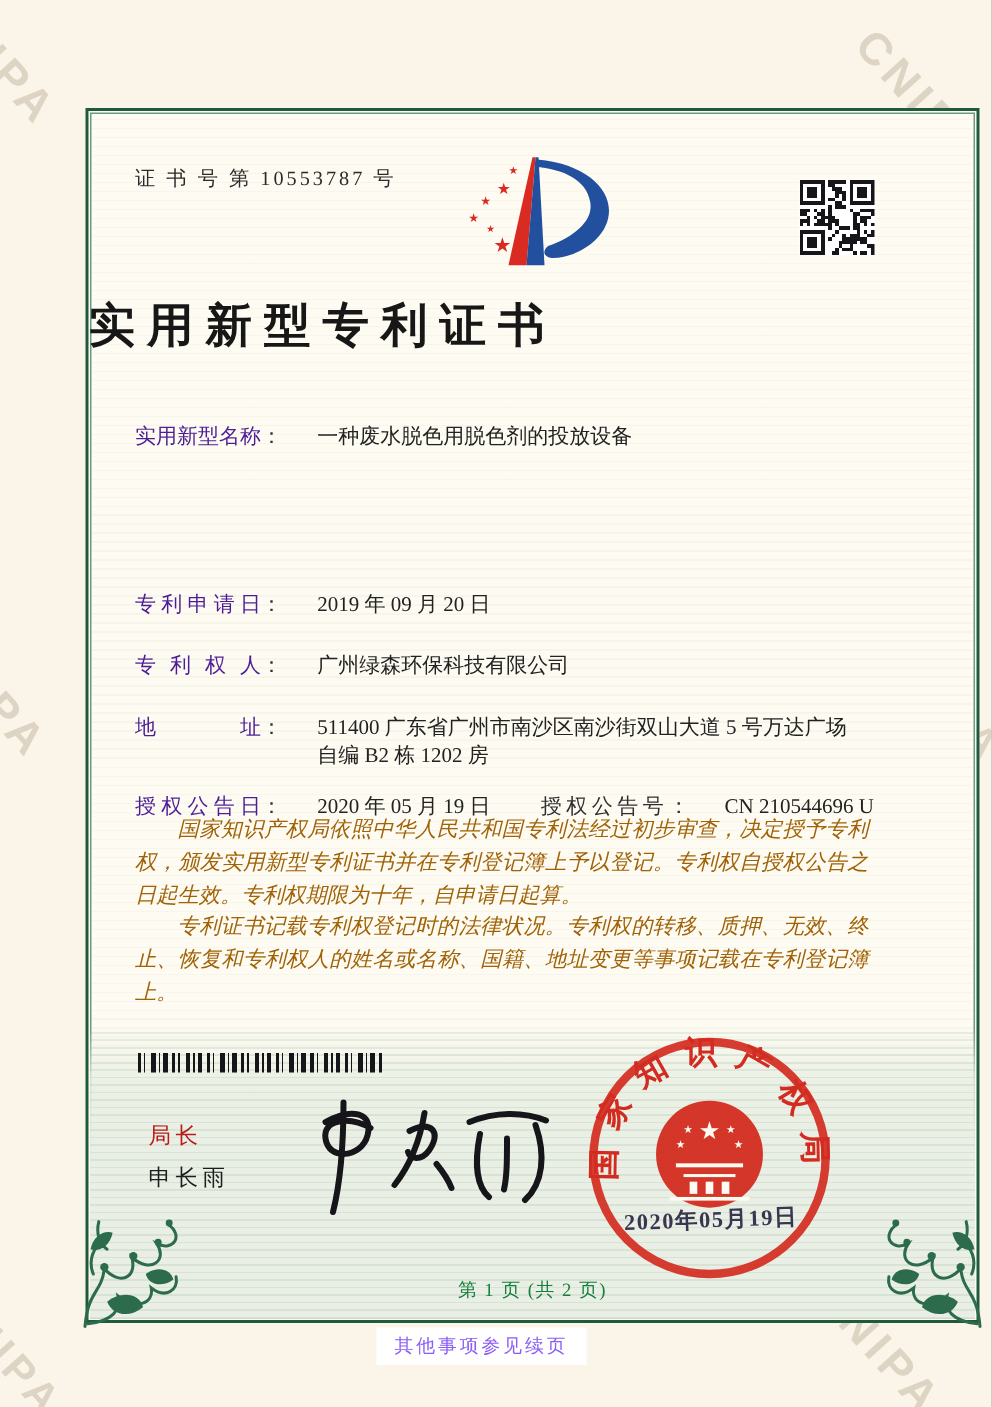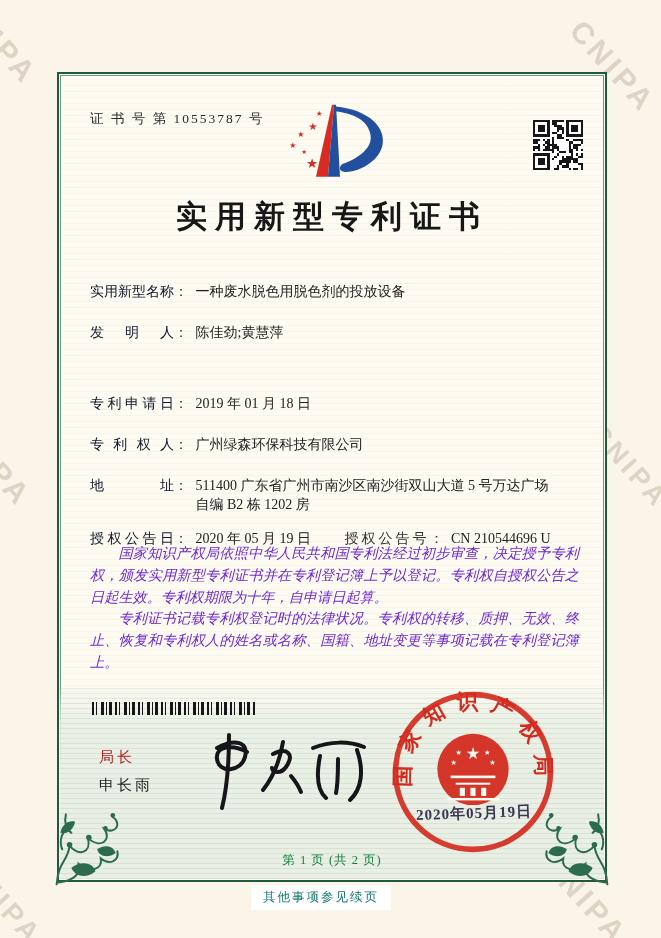--- a/index.html
+++ b/index.html
@@ -12,43 +12,43 @@
   }
   .watermark{
     position:absolute;font-family:"Liberation Sans","DejaVu Sans",sans-serif;
     font-weight:bold;color:rgba(184,168,142,.42);letter-spacing:4px;
     transform:rotate(48deg);transform-origin:left top;white-space:nowrap;
     pointer-events:none;user-select:none;
   }
   .wm-center{color:rgba(184,168,142,.26);}
   
   .frame{
-    position:absolute;left:57px;top:72px;width:550px;height:810px;
+    position:absolute;left:57px;top:72px;width:596px;height:810px;
     border:2px solid #1f5a3d;box-sizing:border-box;background:#fdfbf2;
   }
   .frame-inner{
     position:absolute;inset:1px;border:1px solid #6a9a80;
     background:
       repeating-linear-gradient(0deg, rgba(160,150,118,.06) 0 1px, transparent 1px 6px);
   }
   .cert-no{position:absolute;left:31px;top:36px;font-size:13.5px;letter-spacing:2px;color:#2b2b2b;}
   .qr{position:absolute;left:474px;top:46px;width:50px;height:50px;background:#fff;}
   .logo{position:absolute;left:50%;top:26px;transform:translateX(-50%);}
   .title{
-    position:absolute;left:0;right:0;top:122px;text-align:center;
+    position:absolute;left:0;right:0;top:122px;text-align:left;
     font-size:31px;font-weight:bold;letter-spacing:8px;color:#171717;
   }
   .field-row{position:absolute;left:31px;font-size:14px;line-height:19px;width:495px;}
-  .f-label{display:inline-block;width:84px;text-align:justify;text-align-last:justify;vertical-align:top;color:#0f172a;}
+  .f-label{display:inline-block;width:84px;text-align:justify;text-align-last:justify;vertical-align:top;color:#4c1d95;}
   .f-colon{display:inline-block;vertical-align:top;color:#333;}
-  .f-value{display:inline-block;vertical-align:top;margin-left:4px;color:#222;white-space:pre-line;max-width:380px;}
+  .f-value{display:inline-block;vertical-align:top;margin-left:20px;color:#222;white-space:pre-line;max-width:380px;}
   .grant-pair2{margin-left:30px;}
   .grant-pair2 .g-label{letter-spacing:3px;}
   .paras{position:absolute;left:31px;top:469px;width:489px;font-size:14.2px;line-height:21.8px;
-    text-align:justify;color:#6d28d9;font-style:italic;}
+    text-align:justify;color:#a16207;font-style:italic;}
   .paras p{margin:0;text-indent:2em;}
   
   .bottom-zone{
     position:absolute;left:1px;right:1px;bottom:1px;top:611px;
     background:
       repeating-linear-gradient(0deg, rgba(96,142,108,.13) 0 1px, transparent 1px 5px),
       linear-gradient(180deg, rgba(233,239,228,0) 0, rgba(233,239,228,.85) 34px, #e9efe4 90px);
   }
   .barcode{
     position:absolute;left:33px;top:628px;width:164px;height:13px;
@@ -66,21 +66,21 @@
   .seal-date{
     position:absolute;left:336px;top:730px;width:158px;text-align:center;
     font-size:15px;letter-spacing:1px;color:#3a3550;font-weight:bold;transform:rotate(-2deg);
   }
   .page-indicator{position:absolute;left:0;right:0;top:778px;text-align:center;font-size:12.5px;letter-spacing:1px;color:#15803d;}
   .ornament{position:absolute;width:92px;height:92px;}
   .orn-left{left:-6px;bottom:-8px;}
   .orn-right{right:-6px;bottom:-8px;transform:scaleX(-1);}
   .footer-note{
     position:absolute;left:321px;top:885px;transform:translateX(-50%);
-    background:#ffffff;padding:4px 12px;font-size:12.5px;letter-spacing:2px;color:#0f766e;
+    background:#ffffff;padding:4px 12px;font-size:12.5px;letter-spacing:2px;color:#8b5cf6;
   }
 </style>
 </head>
 <body>
 
 <div class="page">
 
   <div class="watermark" style="left:-30px;top:-14px;font-size:30px;">CNIPA</div>
   <div class="watermark" style="left:588px;top:14px;font-size:30px;">CNIPA</div>
   <div class="watermark" style="left:-36px;top:408px;font-size:30px;">CNIPA</div>
@@ -249,27 +249,23 @@
         </g>
       </svg>
     </div>
 
     <div class="title">实用新型专利证书</div>
 
     <div class="field-row" style="top:208px;">
       <span class="f-label">实用新型名称</span><span class="f-colon">：</span>
       <span class="f-value">一种废水脱色用脱色剂的投放设备</span>
     </div>
-    <div class="field-row" style="top:249px;">
-      <span class="f-label">发明人</span><span class="f-colon">：</span>
-      <span class="f-value">陈佳劲;黄慧萍</span>
-    </div>
     <div class="field-row" style="top:320px;">
       <span class="f-label">专利申请日</span><span class="f-colon">：</span>
-      <span class="f-value">2019 年 01 月 18 日</span>
+      <span class="f-value">2019 年 09 月 20 日</span>
     </div>
     <div class="field-row" style="top:361px;">
       <span class="f-label">专利权人</span><span class="f-colon">：</span>
       <span class="f-value">广州绿森环保科技有限公司</span>
     </div>
     <div class="field-row" style="top:402px;">
       <span class="f-label">地址</span><span class="f-colon">：</span>
       <span class="f-value">511400 广东省广州市南沙区南沙街双山大道 5 号万达广场
 自编 B2 栋 1202 房</span>
     </div>

